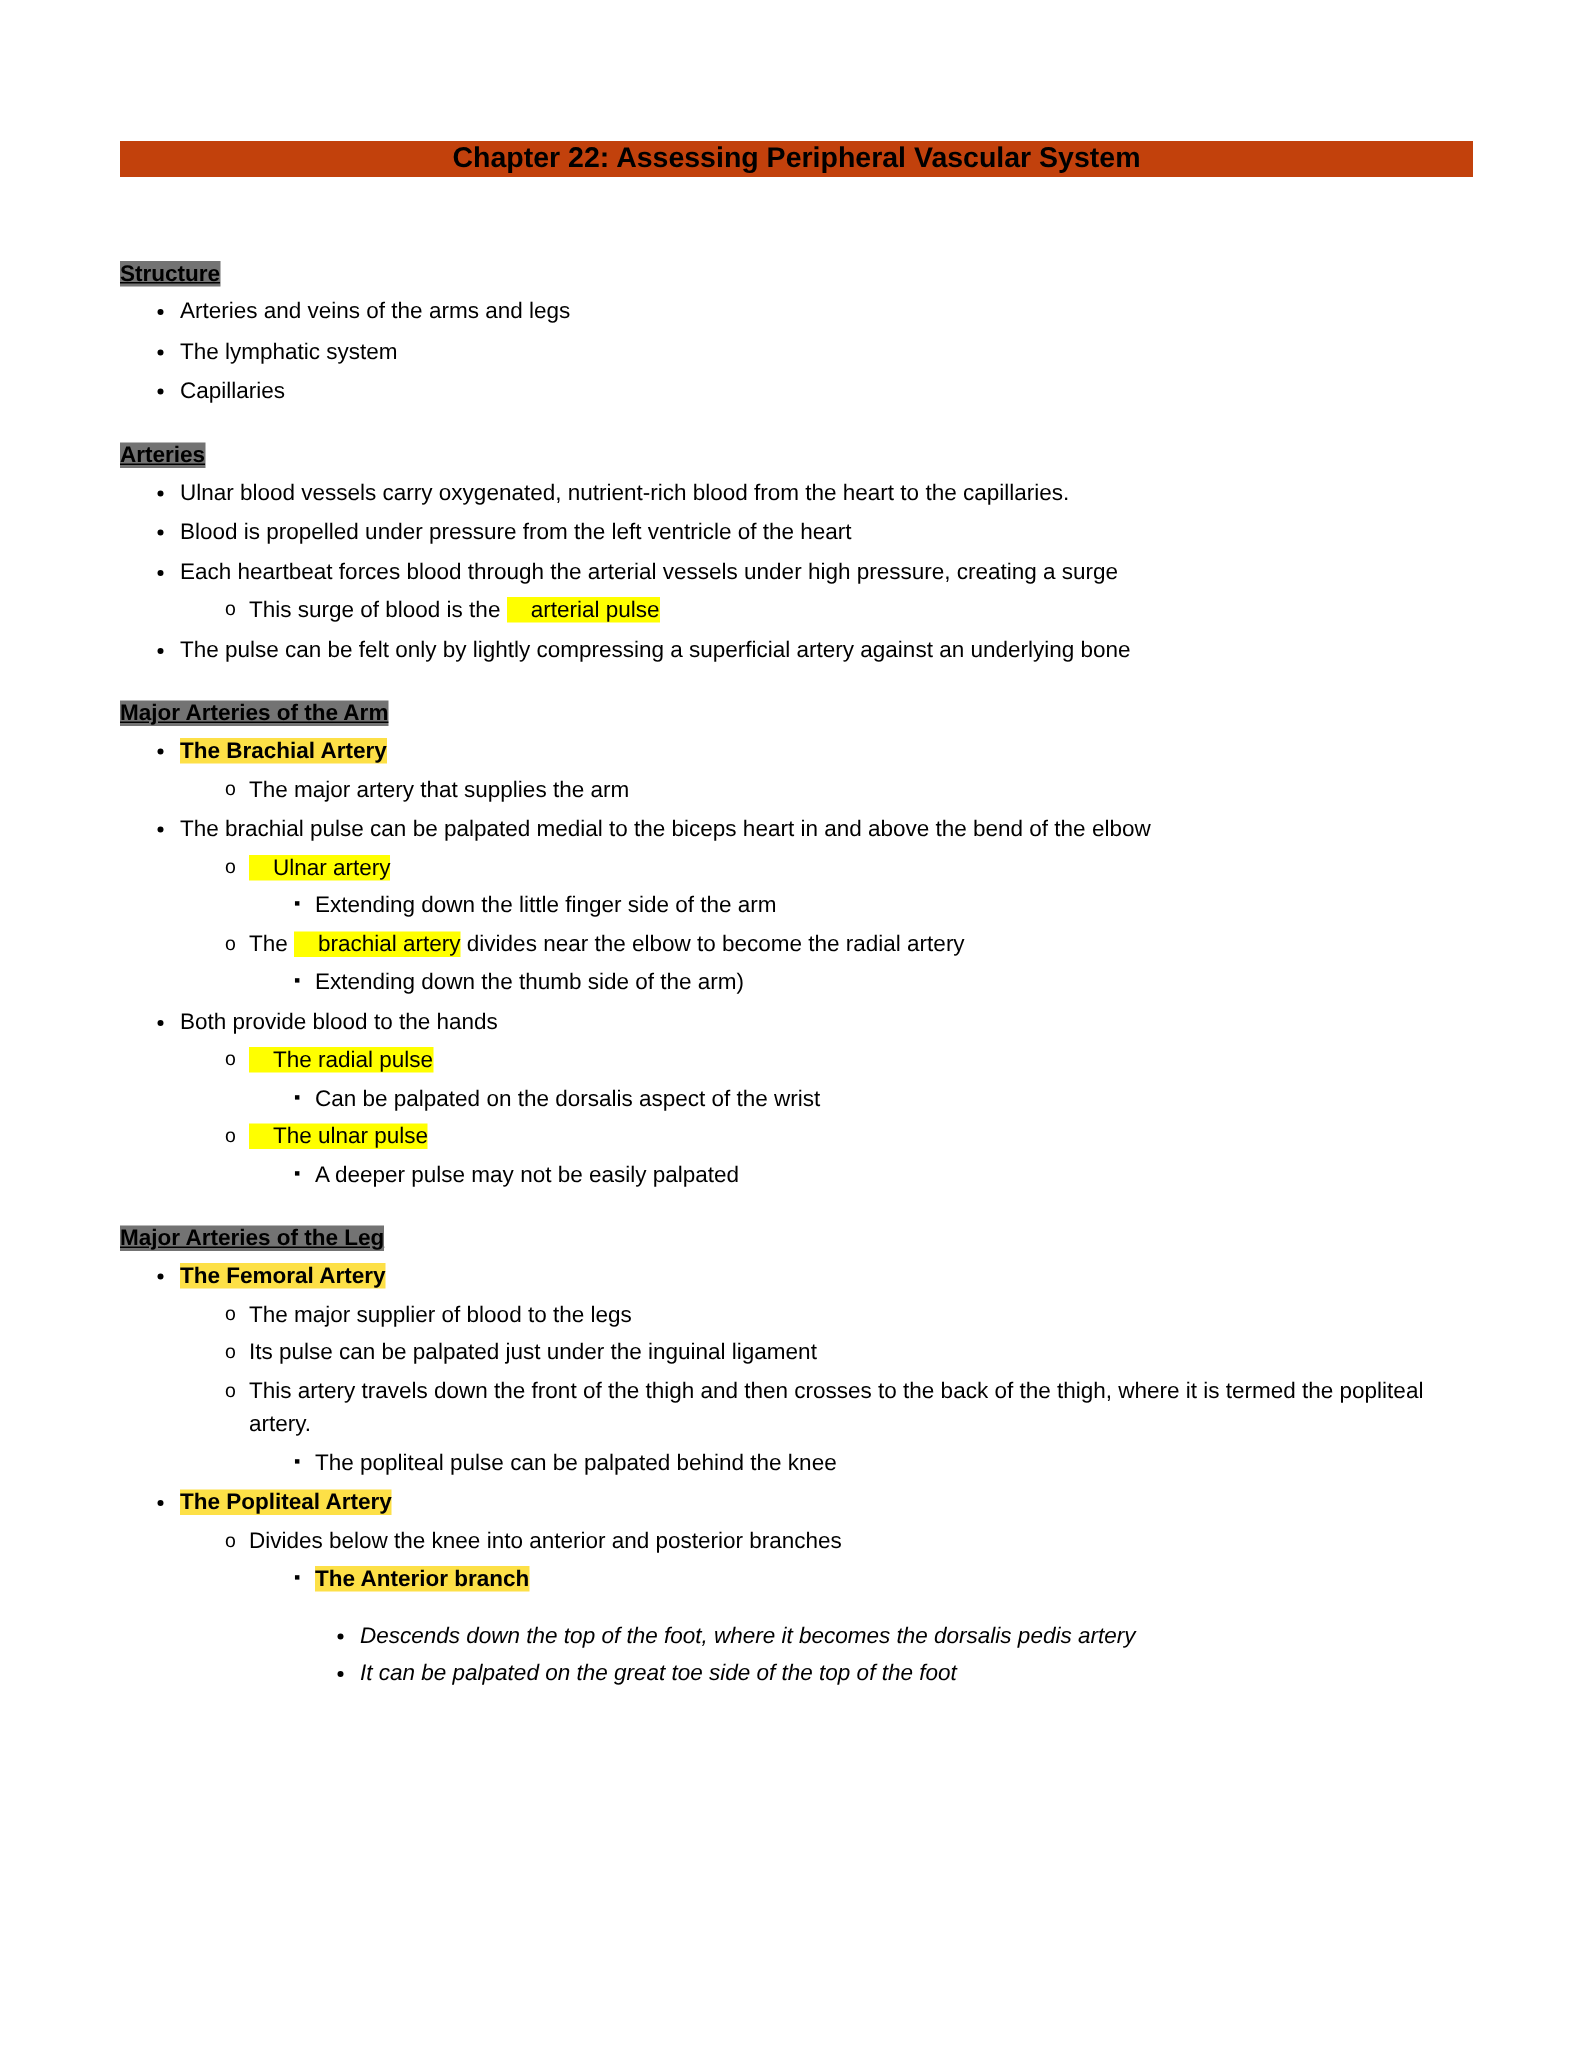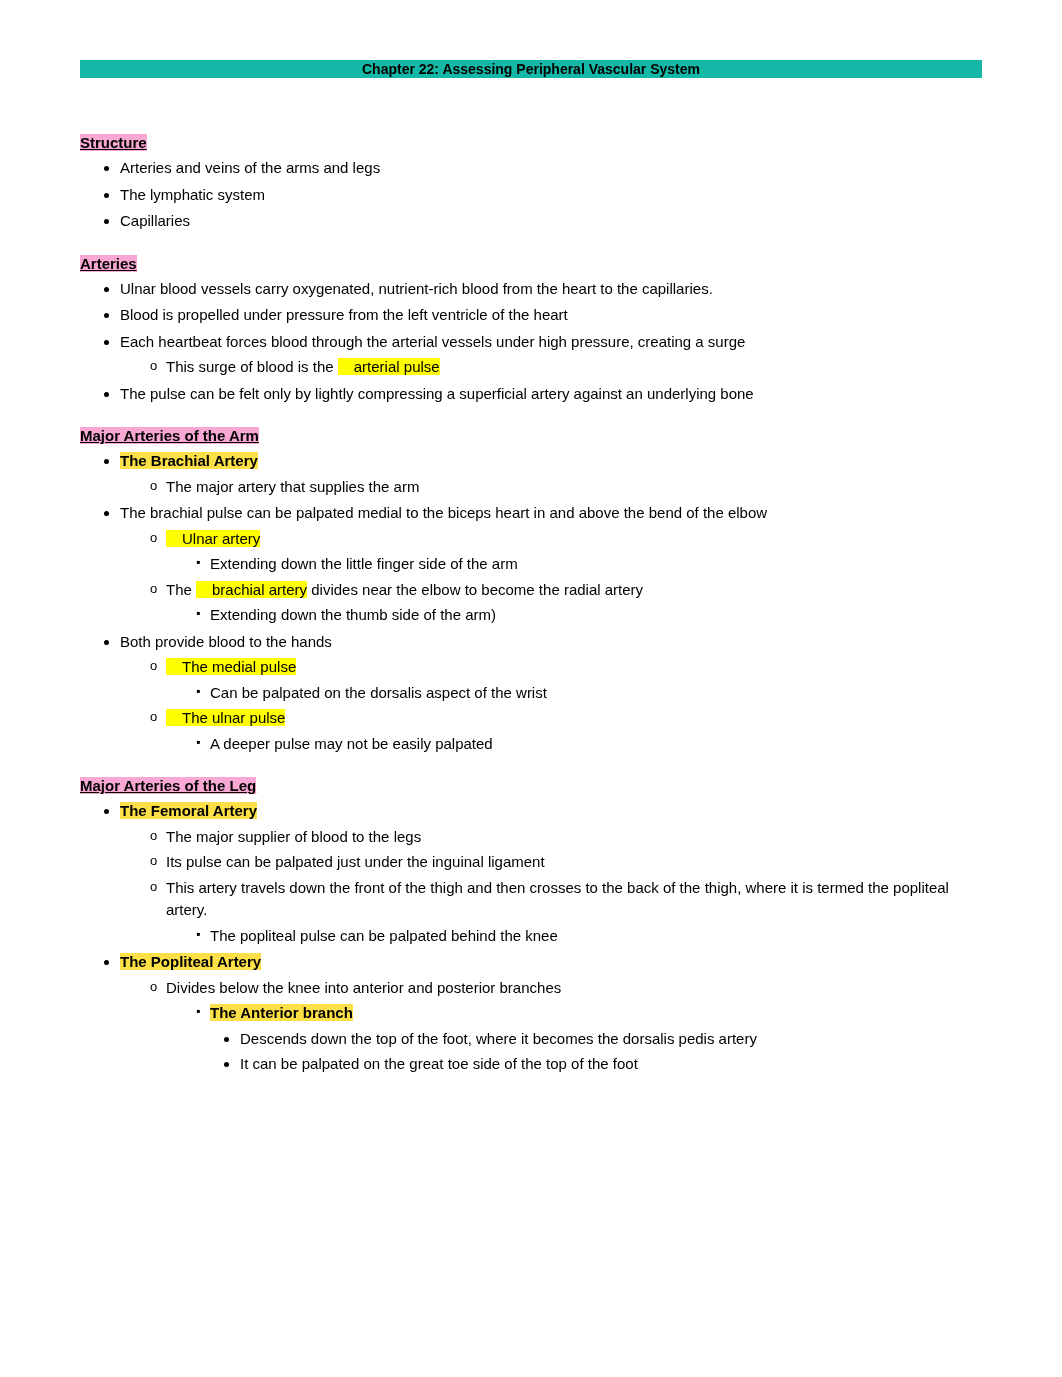--- a/index.html
+++ b/index.html
@@ -14,38 +14,39 @@
       font-size: 15px;
       color: #000000;
       padding: 60px 80px;
       max-width: 1062px;
       min-height: 1377px;
     }
 
     .page-title {
       text-align: center;
       font-weight: bold;
-      font-size: 14px;
-      background-color: #14b8a6;
+      font-size: 19px;
+      background-color: #c2410c;
       display: inline-block;
       padding: 1px 4px;
       margin-bottom: 28px;
       width: 100%;
       text-align: center;
+      margin-top: 34px;
     }
 
     .page-title-wrapper {
       text-align: center;
       margin-bottom: 28px;
     }
 
     .section-heading {
       font-weight: bold;
       font-size: 15px;
-      background-color: #f9a8d4;
+      background-color: #737373;
       display: inline;
       text-decoration: underline;
     }
 
     .section-block {
       margin-bottom: 22px;
     }
 
     .section-heading-wrapper {
       margin-bottom: 6px;
@@ -98,21 +99,22 @@
     ul.level3 > li::before {
       content: "▪";
       position: absolute;
       left: 0;
       font-size: 12px;
     }
 
     ul.level4 {
       list-style-type: disc;
       padding-left: 30px;
-      margin-top: 3px;
+      margin-top: 15px;
+      font-style: italic;
     }
 
     ul.level4 > li {
       margin-bottom: 3px;
       line-height: 1.5;
     }
 
     .highlight {
       background-color: #ffff00;
       padding-left: 16px;
@@ -186,21 +188,21 @@
           <ul class="level3">
             <li>Extending down the thumb side of the arm)</li>
           </ul>
         </li>
       </ul>
     </li>
     <li>
       <span>Both provide blood to the hands</span>
       <ul class="level2">
         <li>
-          <span class="highlight">The medial pulse</span>
+          <span class="highlight">The radial pulse</span>
           <ul class="level3">
             <li>Can be palpated on the dorsalis aspect of the wrist</li>
           </ul>
         </li>
         <li>
           <span class="highlight">The ulnar pulse</span>
           <ul class="level3">
             <li>A deeper pulse may not be easily palpated</li>
           </ul>
         </li>

